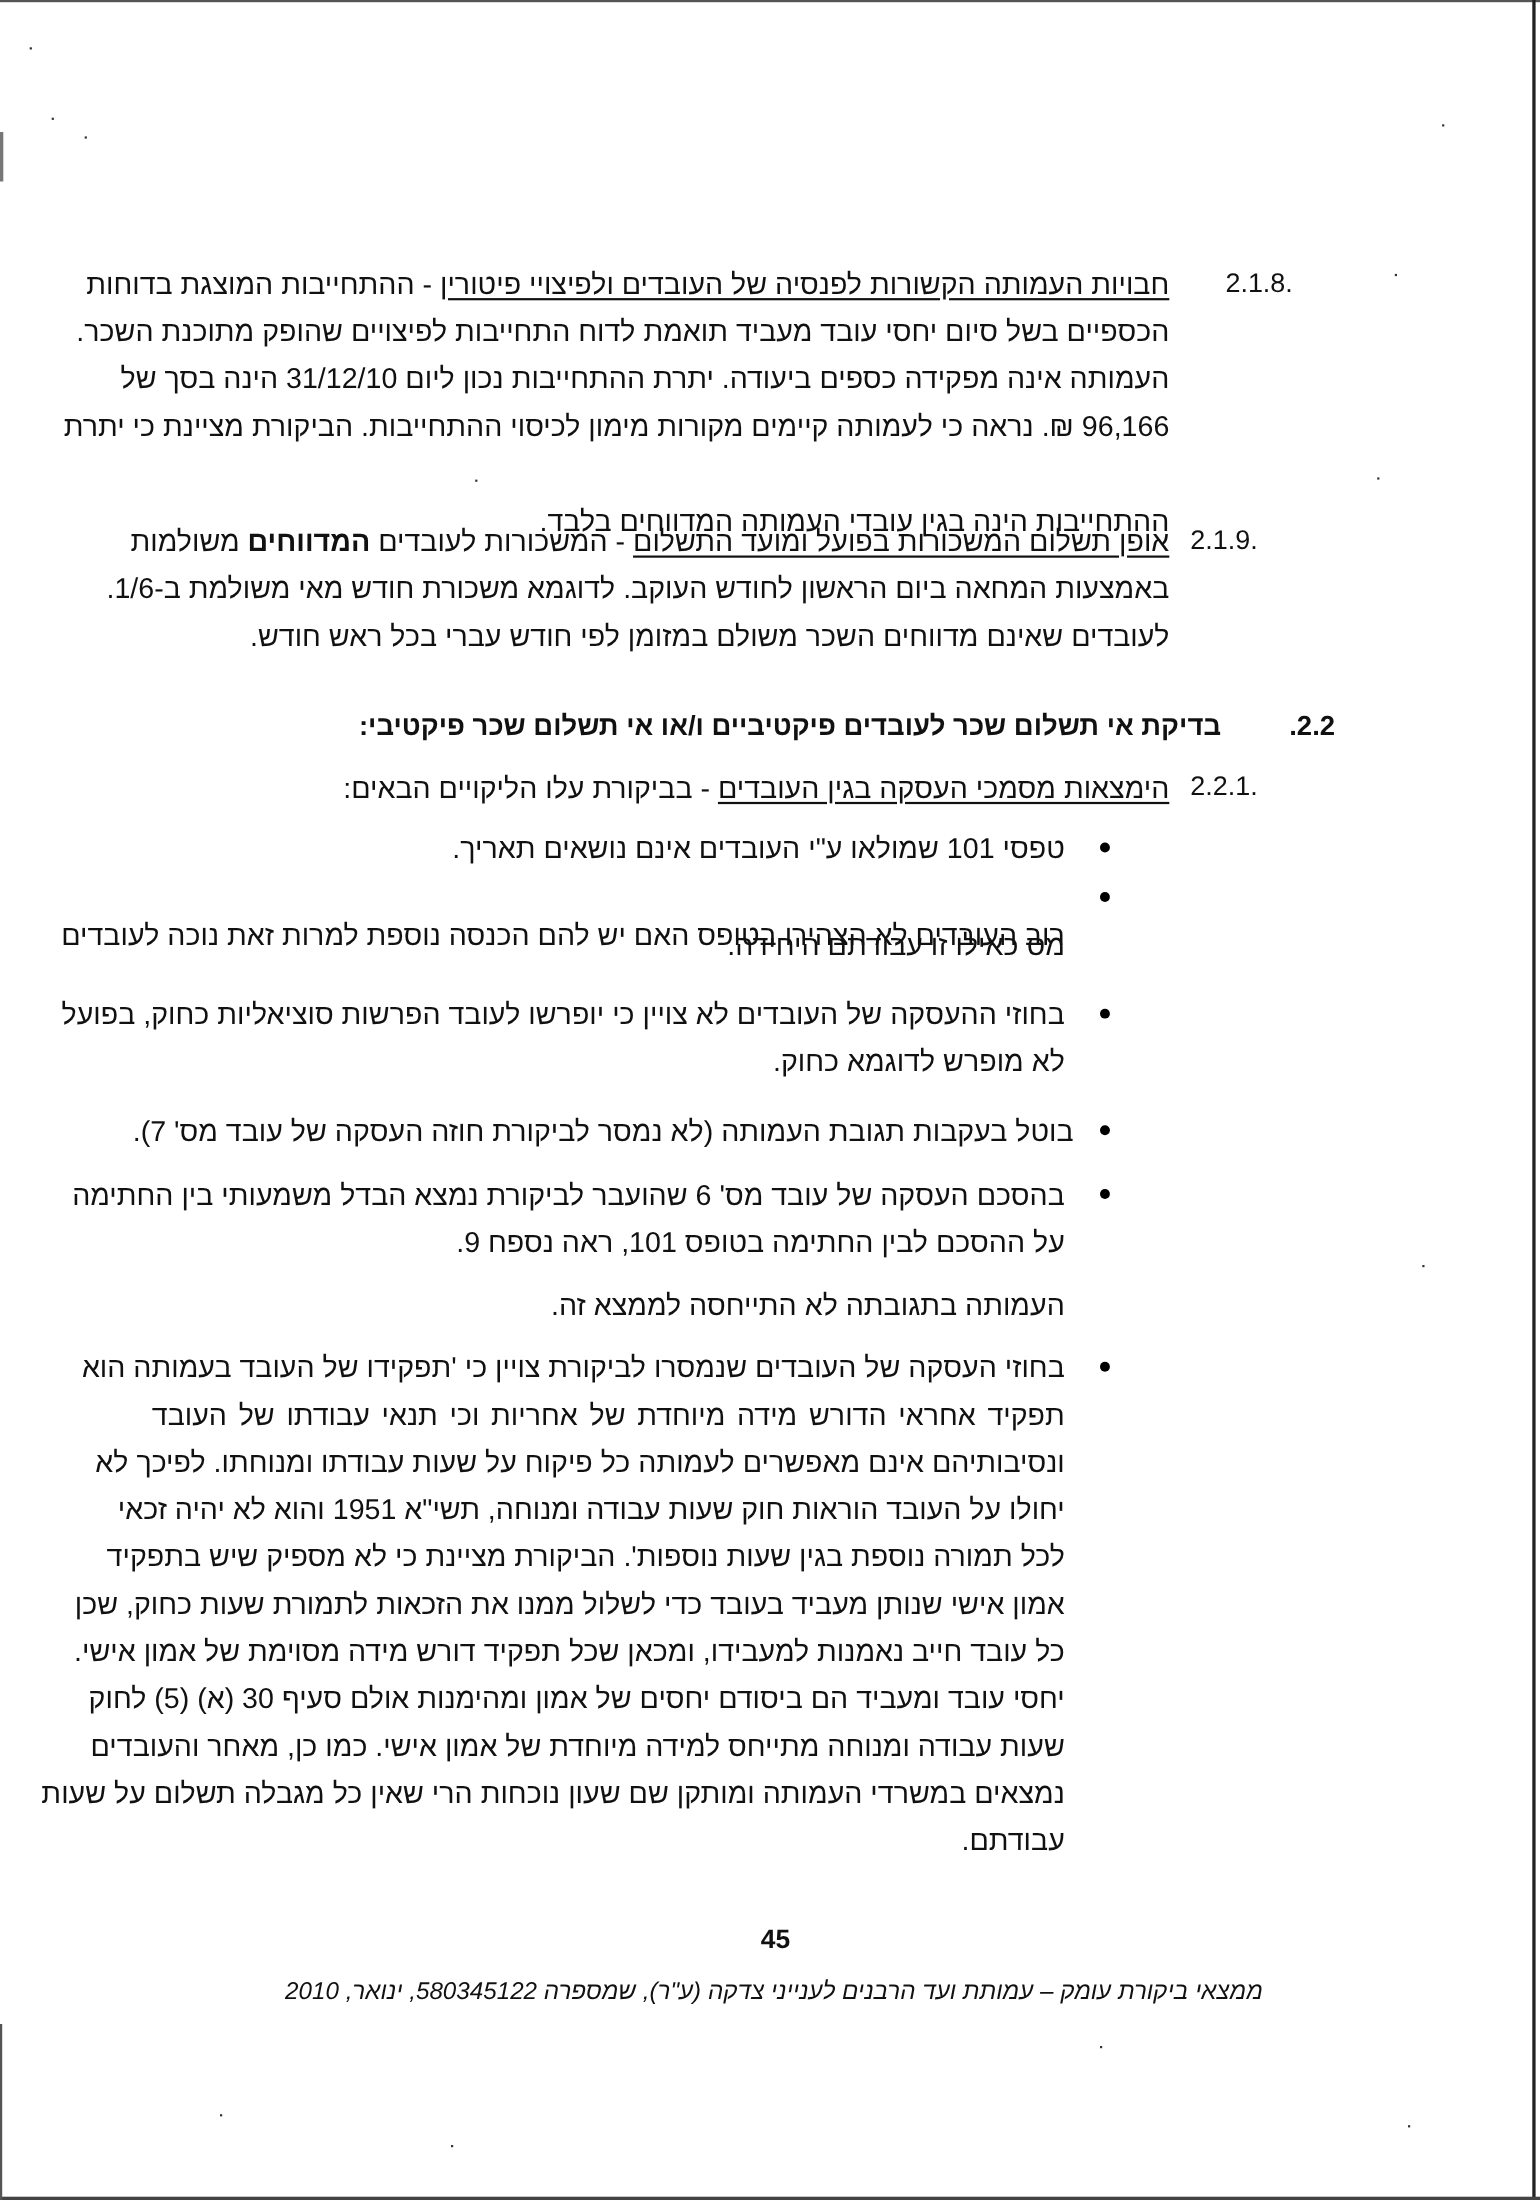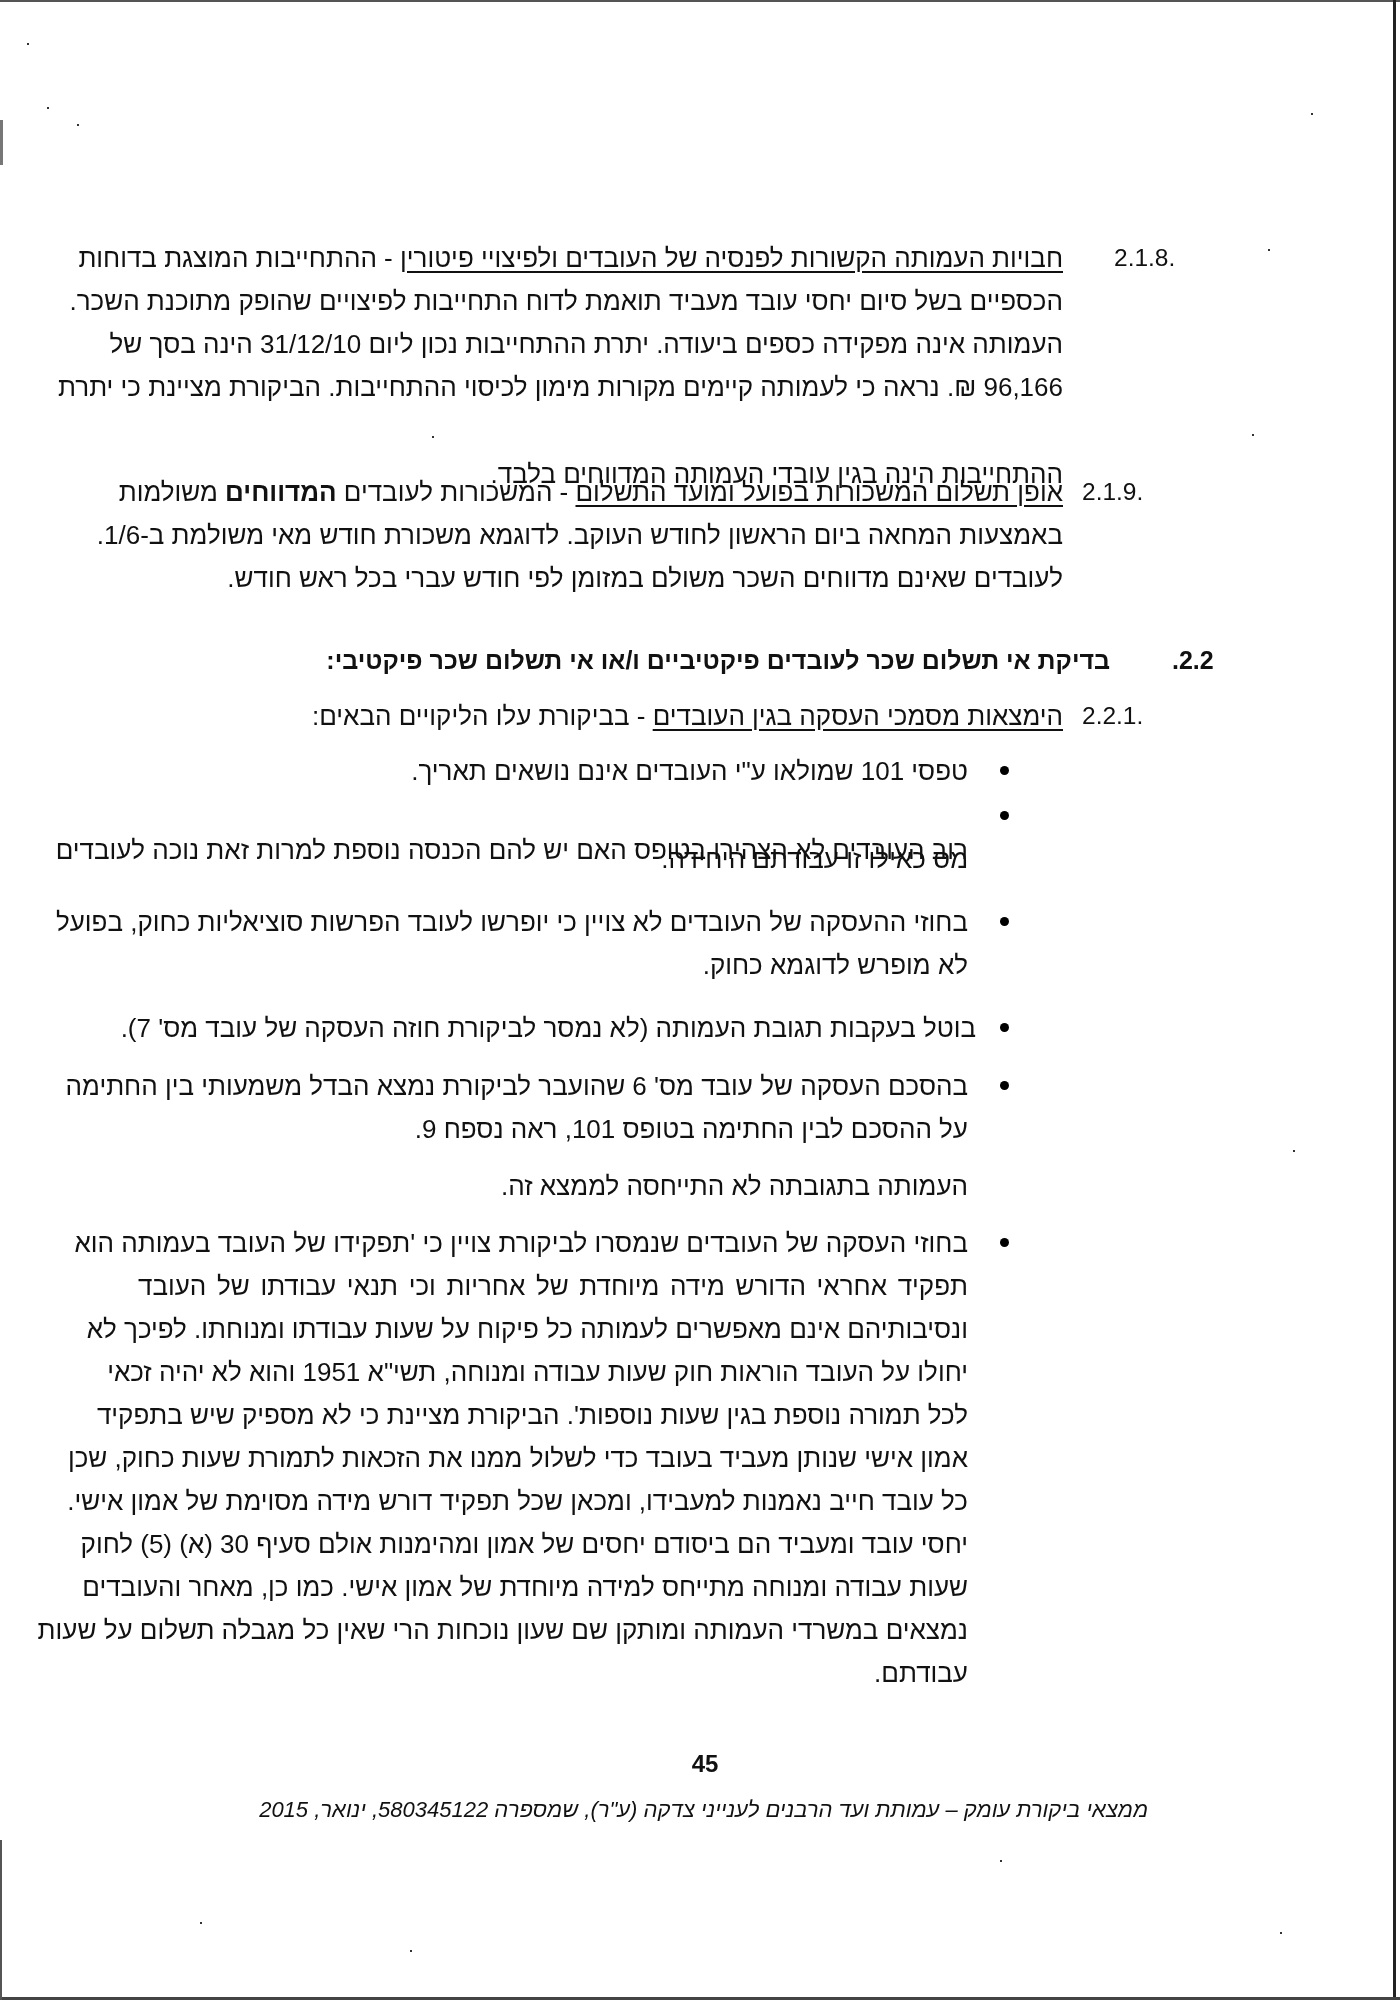--- a/index.html
+++ b/index.html
@@ -89,21 +89,21 @@
   <div class="line just" style="left:138px; width:830px; top:1400px;">לכל תמורה נוספת בגין שעות נוספות'. הביקורת מציינת כי לא מספיק שיש בתפקיד</div>
   <div class="line just" style="left:138px; width:830px; top:1443px;">אמון אישי שנותן מעביד בעובד כדי לשלול ממנו את הזכאות לתמורת שעות כחוק, שכן</div>
   <div class="line just" style="left:138px; width:830px; top:1486px;">כל עובד חייב נאמנות למעבידו, ומכאן שכל תפקיד דורש מידה מסוימת של אמון אישי.</div>
   <div class="line just" style="left:138px; width:830px; top:1529px;">יחסי עובד ומעביד הם ביסודם יחסים של אמון ומהימנות אולם סעיף 30 (א) (5) לחוק</div>
   <div class="line just" style="left:138px; width:830px; top:1572px;">שעות עבודה ומנוחה מתייחס למידה מיוחדת של אמון אישי. כמו כן, מאחר והעובדים</div>
   <div class="line just" style="left:138px; width:830px; top:1615px;">נמצאים במשרדי העמותה ומותקן שם שעון נוכחות הרי שאין כל מגבלה תשלום על שעות</div>
   <div class="line" style="left:138px; width:830px; top:1658px;">עבודתם.</div>
 </div>
 
 <div class="pagenum">45</div>
-<div class="footer">ממצאי ביקורת עומק – עמותת ועד הרבנים לענייני צדקה (ע"ר), שמספרה 580345122, ינואר, 2015</div>
+<div class="footer">ממצאי ביקורת עומק – עמותת ועד הרבנים לענייני צדקה (ע"ר), שמספרה 580345122, ינואר, 2010</div>
 
 <div class="dot" style="left:27px; top:43px;"></div>
 <div class="dot" style="left:47px; top:107px;"></div>
 <div class="dot" style="left:77px; top:124px;"></div>
 <div class="dot" style="left:1311px; top:113px;"></div>
 <div class="dot" style="left:1268px; top:249px;"></div>
 <div class="dot" style="left:1252px; top:434px;"></div>
 <div class="dot" style="left:432px; top:436px;"></div>
 <div class="dot" style="left:1293px; top:1150px;"></div>
 <div class="dot" style="left:1000px; top:1860px;"></div>

